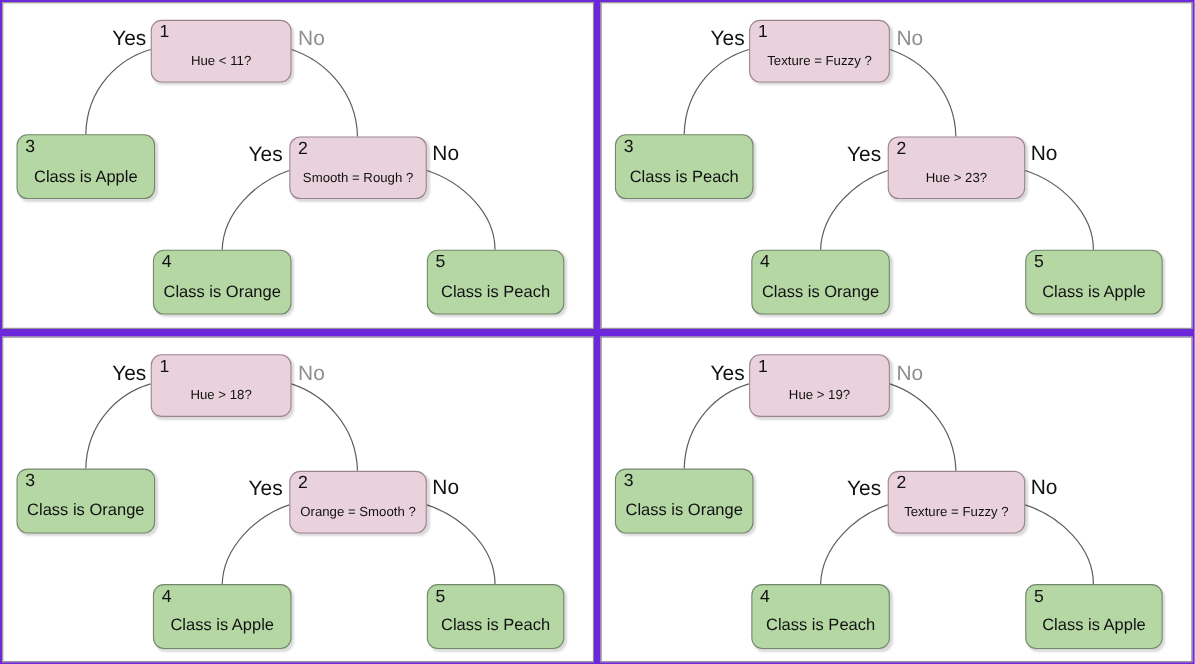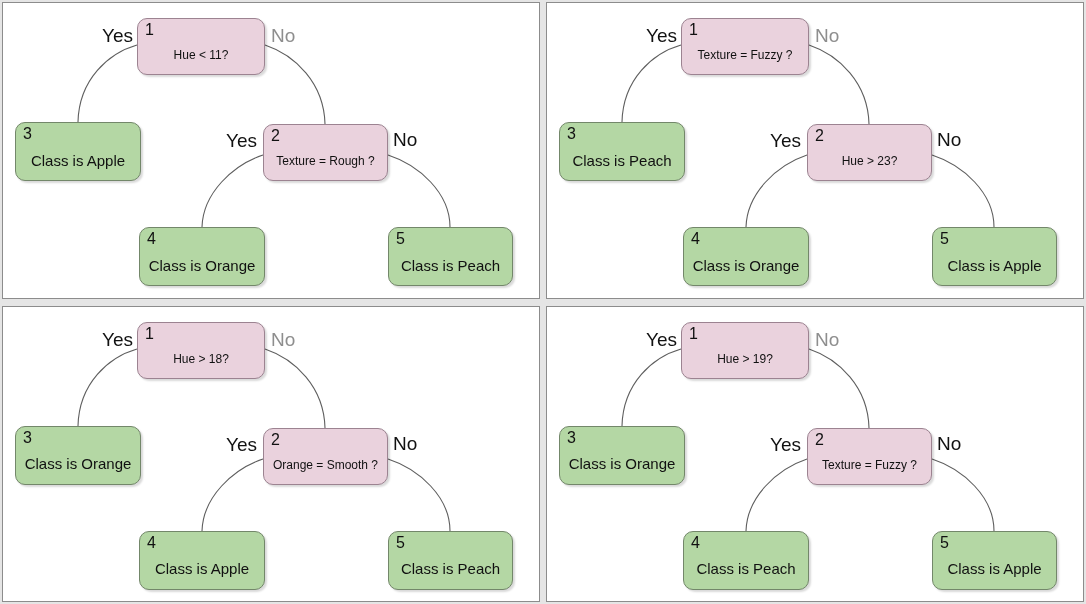--- a/index.html
+++ b/index.html
@@ -5,21 +5,21 @@
   html, body { margin: 0; padding: 0; background: #ffffff; }
   body { font-family: "Liberation Sans", sans-serif; }
   #stage {
     width: 1086px; height: 604px;
     box-sizing: border-box;
     padding: 2px;
     display: grid;
     grid-template-columns: 1fr 1fr;
     grid-template-rows: 1fr 1fr;
     gap: 7px 6px;
-    background: #e5e5e5;
+    background: #6d28d9;
   }
   .panel {
     position: relative;
     border: 1px solid #8c8c8c;
     background: #ffffff;
     overflow: hidden;
   }
   .edges {
     position: absolute; left: 0; top: 0;
     width: 538px; height: 294px;
@@ -94,21 +94,21 @@
     <div class="elabel ra yes1">Yes</div>
     <div class="elabel gray no1">No</div>
     <div class="elabel ra yes2">Yes</div>
     <div class="elabel no2">No</div>
     <div class="node decision n1">
       <span class="num">1</span>
       <span class="txt">Hue &lt; 11?</span>
     </div>
     <div class="node decision n2">
       <span class="num">2</span>
-      <span class="txt">Texture = Rough ?</span>
+      <span class="txt">Smooth = Rough ?</span>
     </div>
     <div class="node leaf n3">
       <span class="num">3</span>
       <span class="txt">Class is Apple</span>
     </div>
     <div class="node leaf n4">
       <span class="num">4</span>
       <span class="txt">Class is Orange</span>
     </div>
     <div class="node leaf n5">

